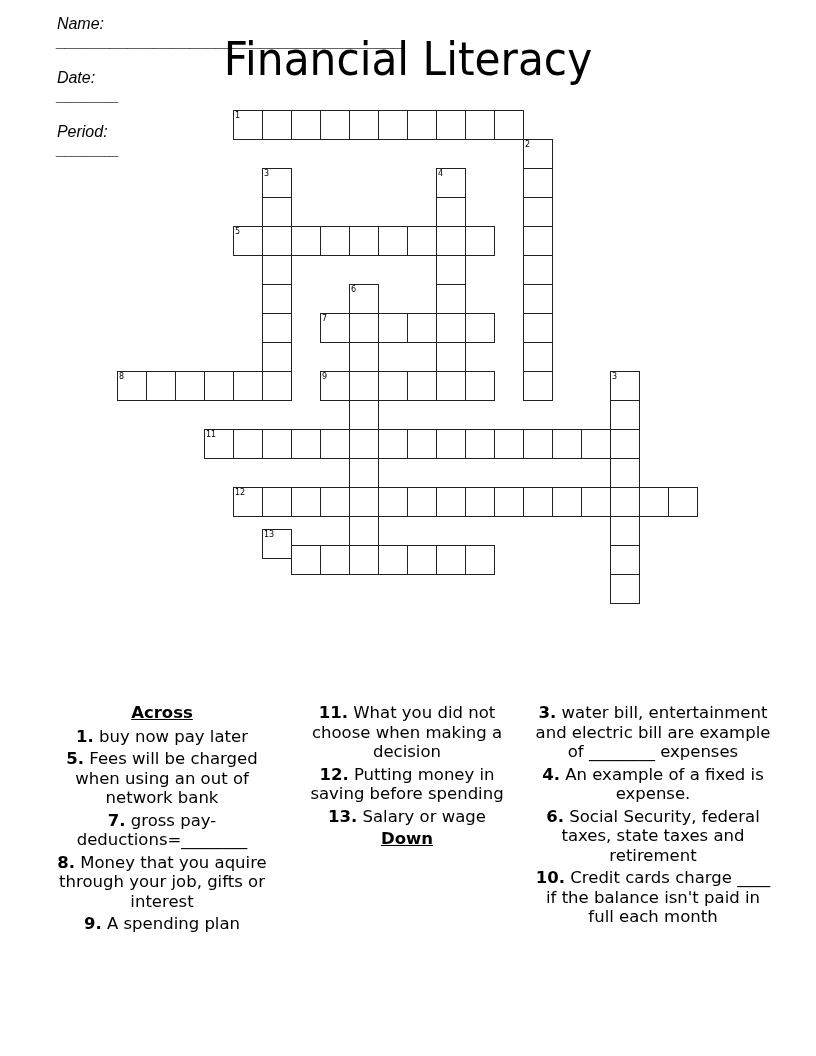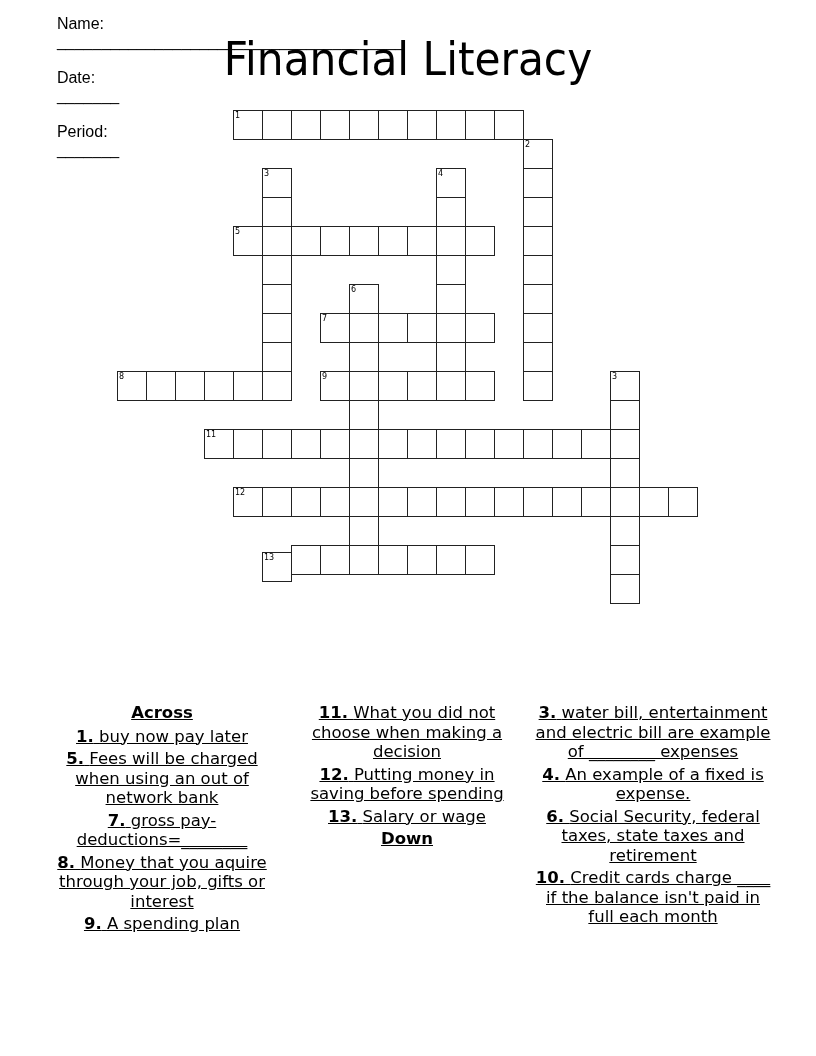--- a/index.html
+++ b/index.html
@@ -1,25 +1,25 @@
 <!DOCTYPE html>
 <html><head>
 <meta charset="utf-8">
 <style>
   html, body { margin: 0; padding: 0; background: #ffffff; }
   body { width: 816px; height: 1056px; position: relative; overflow: hidden; font-family: "DejaVu Sans", sans-serif; color: #000; }
   .header-line { position: absolute; top: -3px; left: 48px; font-family: "Liberation Sans", sans-serif; font-size: 16px; white-space: pre; }
-  .header-line span { display: inline-block; }
+  .header-line span { display: inline-block; font-style: italic; }
   .title { position: absolute; top: 32px; left: 0; width: 816px; text-align: center; font-family: "DejaVu Sans", sans-serif; font-size: 46px; letter-spacing: 0px; transform: scaleX(0.92); transform-origin: center; }
   #grid { position: absolute; left: 0; top: 0; width: 816px; height: 640px; }
   .cell { position: absolute; width: 28px; height: 28px; border: 1.5px solid #222; background: #fff; box-sizing: content-box; }
   .cell .num { position: absolute; top: 0px; left: 1px; font-family: "DejaVu Sans", sans-serif; font-size: 8px; line-height: 9px; }
   .clues { position: absolute; top: 703px; font-family: "DejaVu Sans", sans-serif; font-size: 16.5px; line-height: 19.5px; text-align: center; }
   .clues .heading { font-weight: bold; text-decoration: underline; margin-bottom: 4px; }
-  .clues .clue { margin-bottom: 3px; text-decoration: underline; }
+  .clues .clue { margin-bottom: 3px; }
   .clues .clue b { font-weight: bold; }
   .col1 { left: 48px; width: 228px; }
   .col2 { left: 291px; width: 232px; }
   .col3 { left: 533px; width: 240px; }
 </style>
 </head>
 <body>
 
 <div class="header-line">
   <span>Name:</span>
@@ -152,21 +152,21 @@
     <div class="cell" style="left: 378px; top: 487px;"></div>
     <div class="cell" style="left: 407px; top: 487px;"></div>
     <div class="cell" style="left: 436px; top: 487px;"></div>
     <div class="cell" style="left: 465px; top: 487px;"></div>
     <div class="cell" style="left: 494px; top: 487px;"></div>
     <div class="cell" style="left: 523px; top: 487px;"></div>
     <div class="cell" style="left: 552px; top: 487px;"></div>
     <div class="cell" style="left: 581px; top: 487px;"></div>
     <div class="cell" style="left: 639px; top: 487px;"></div>
     <div class="cell" style="left: 668px; top: 487px;"></div>
-    <div class="cell" style="left: 262px; top: 552px;">
+    <div class="cell" style="left: 262px; top: 529px;">
       <span class="num">13</span>
     </div>
     <div class="cell" style="left: 291px; top: 545px;"></div>
     <div class="cell" style="left: 320px; top: 545px;"></div>
     <div class="cell" style="left: 378px; top: 545px;"></div>
     <div class="cell" style="left: 407px; top: 545px;"></div>
     <div class="cell" style="left: 436px; top: 545px;"></div>
     <div class="cell" style="left: 465px; top: 545px;"></div>
   </div>
 

